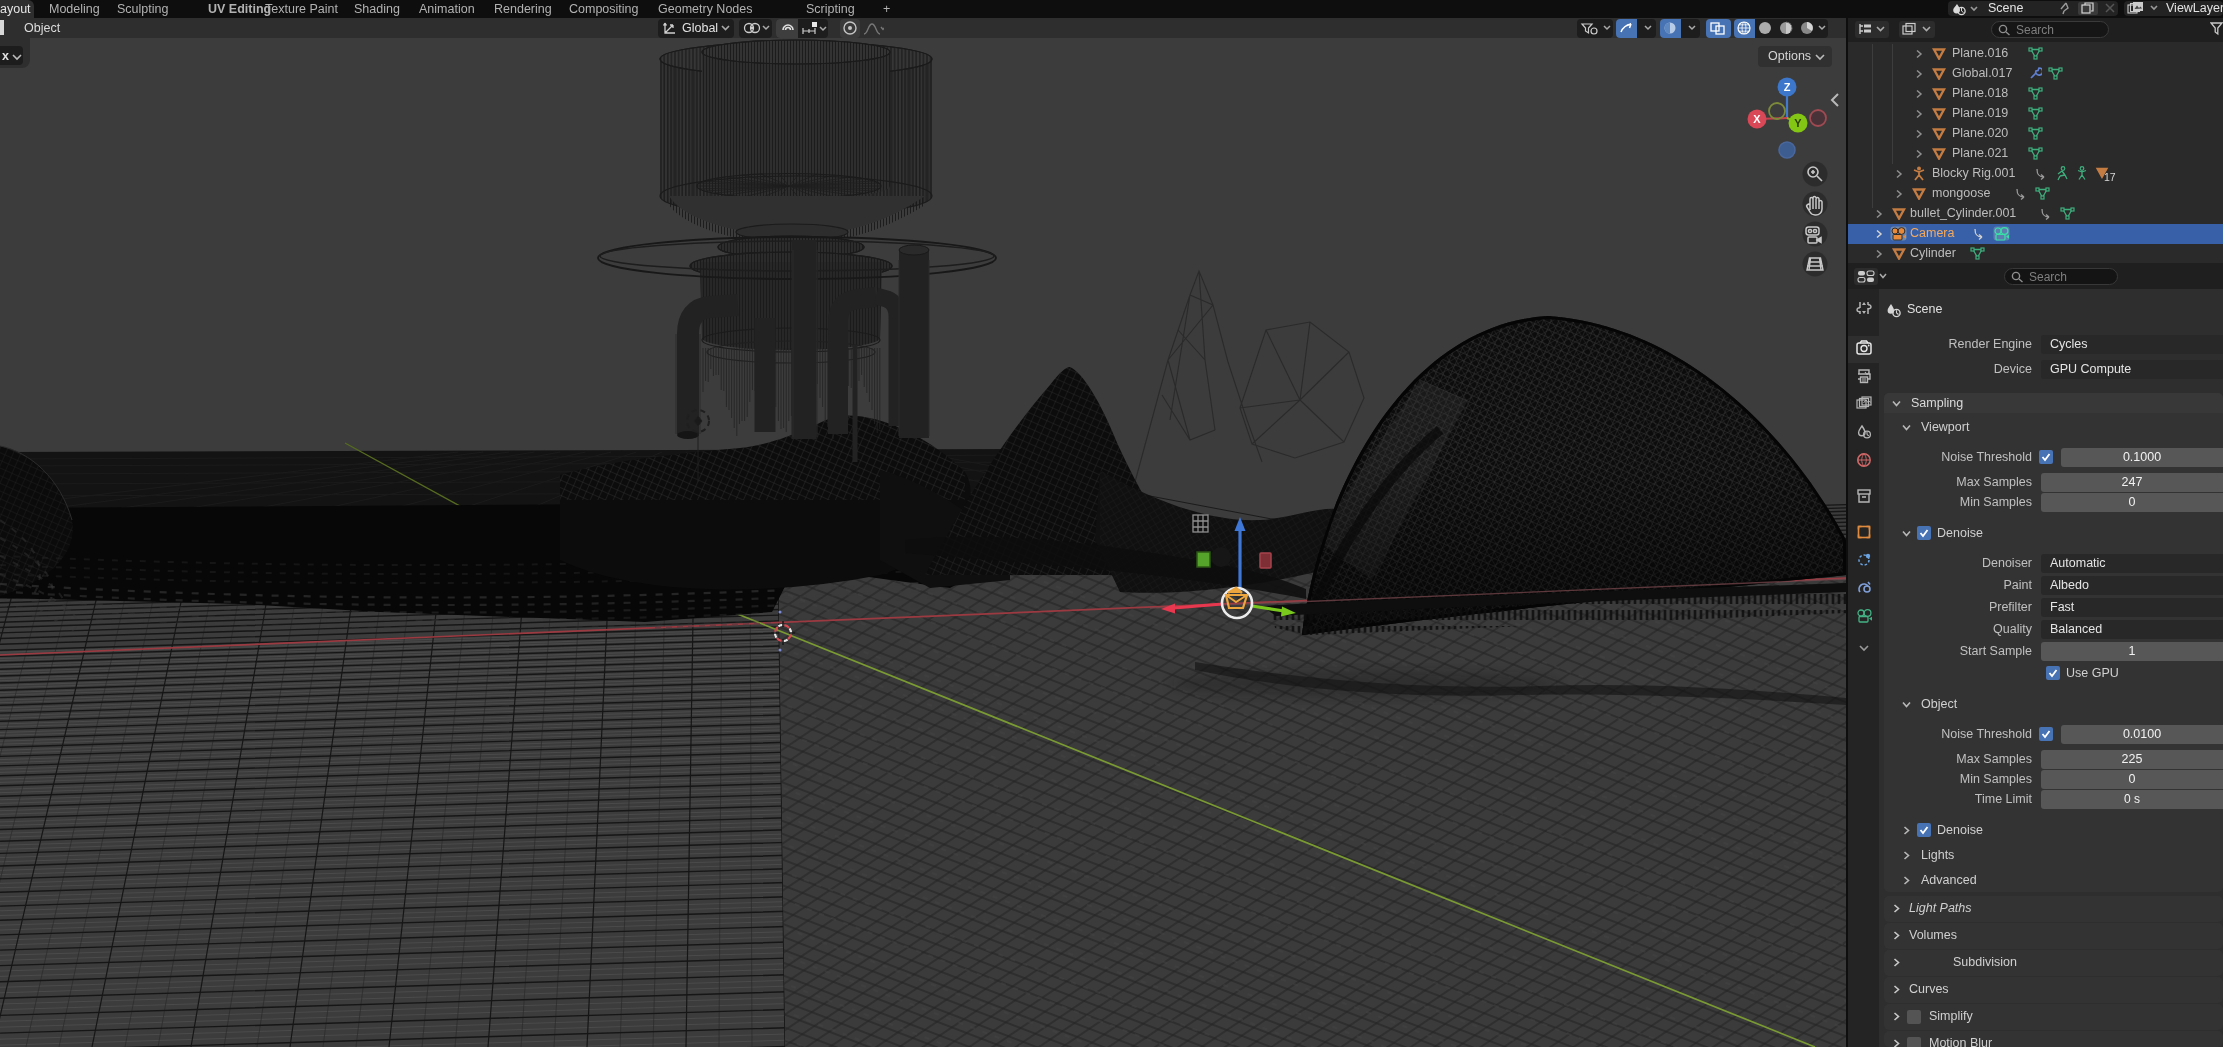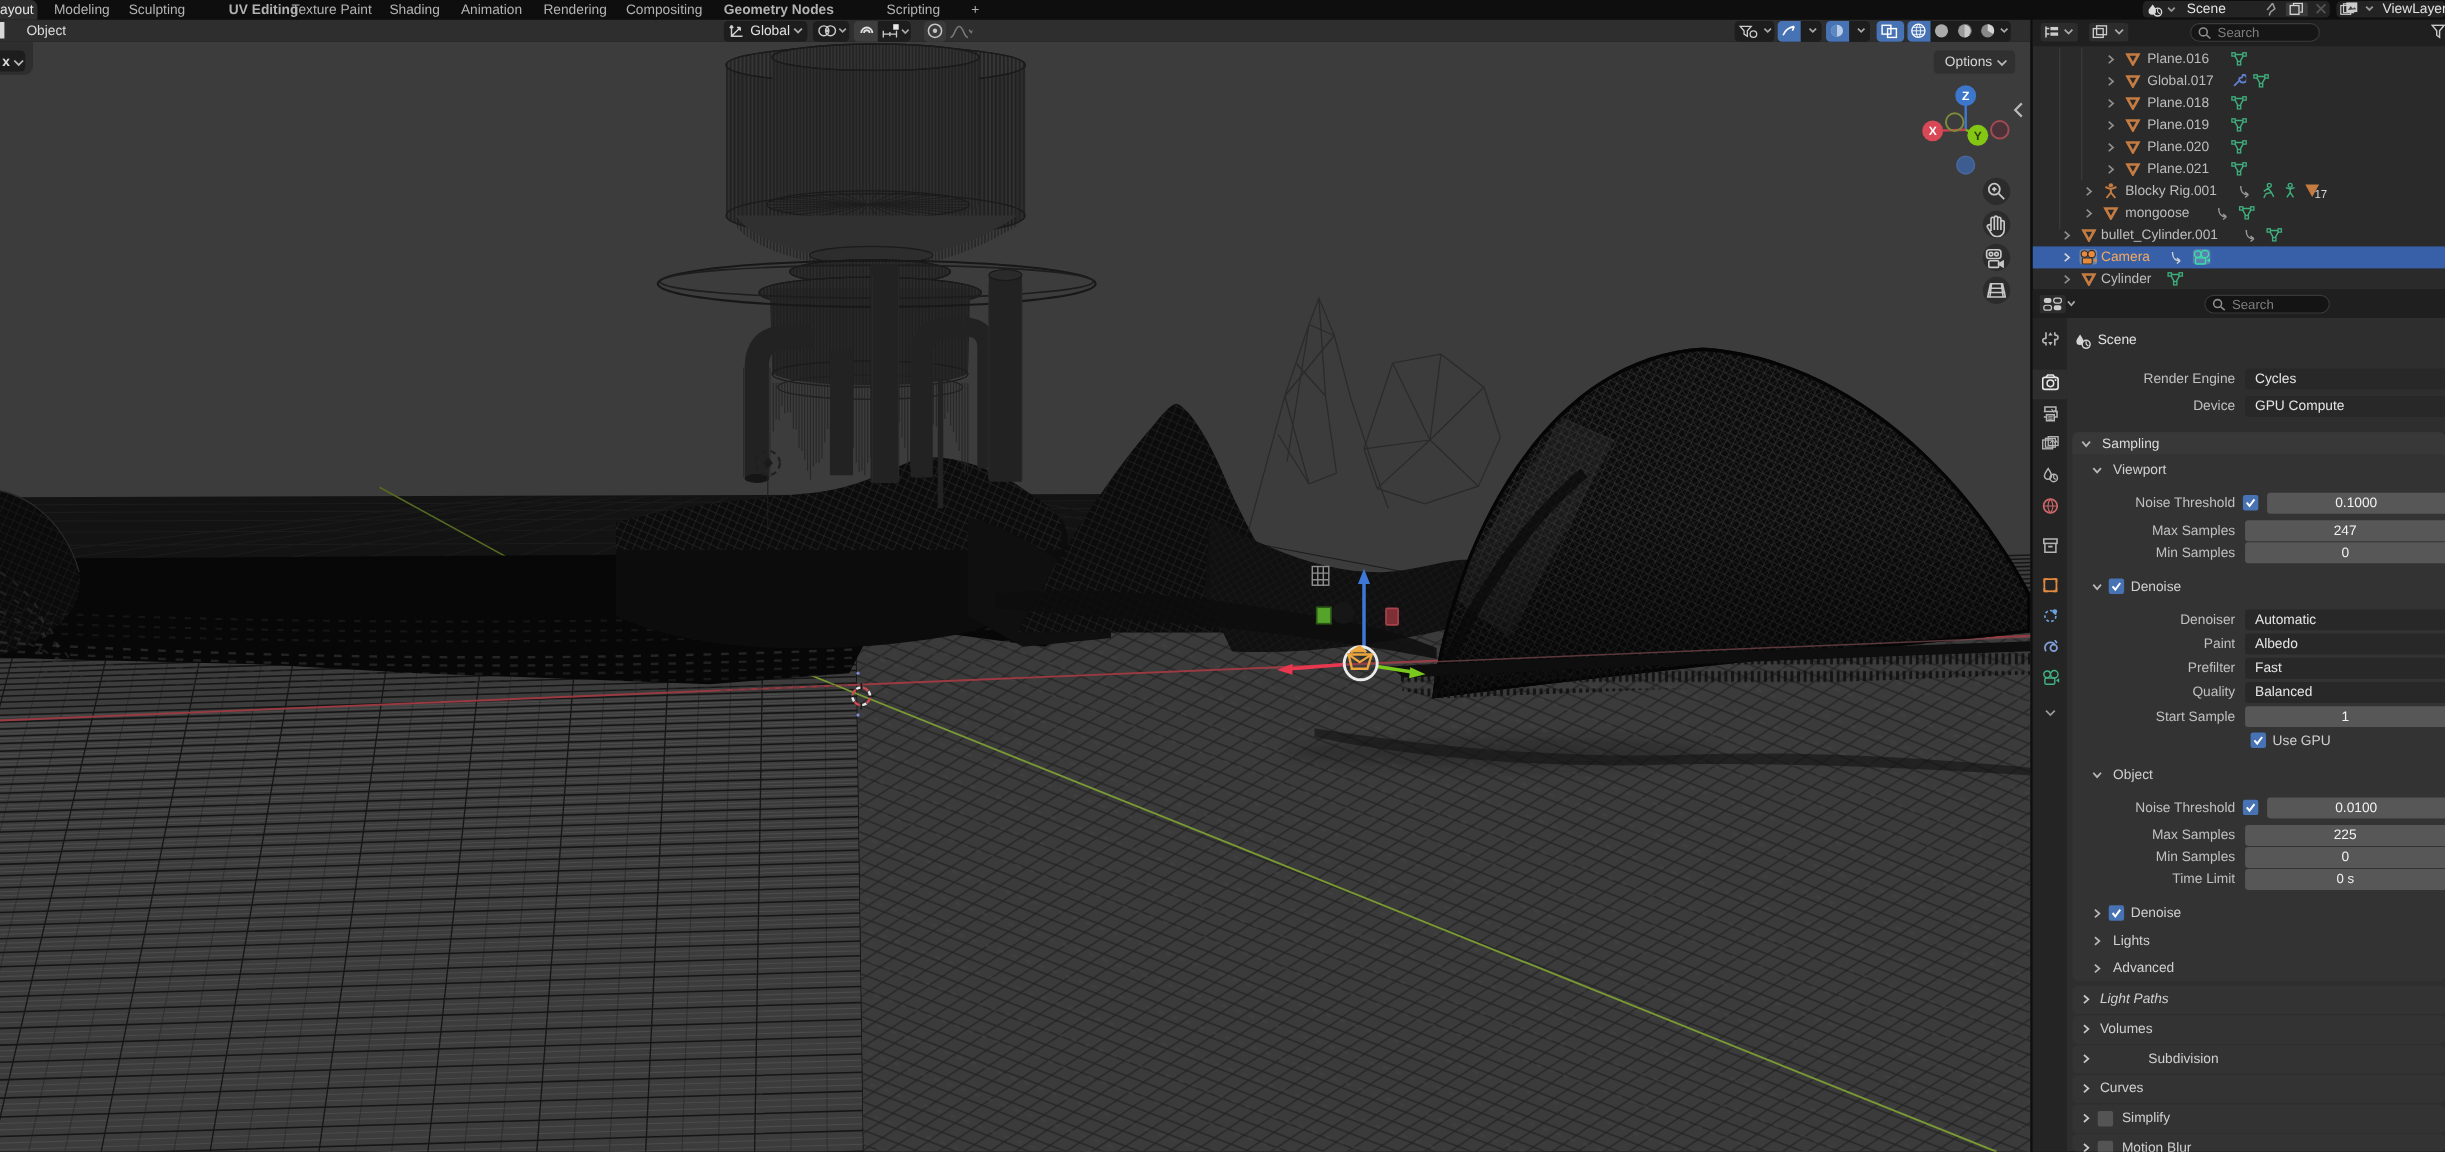--- a/index.html
+++ b/index.html
@@ -253,21 +253,21 @@
 <div class="abs" style="left:-28px;top:0;width:62px;height:18px;background:#2e2e2e;border-radius:6px 6px 0 0"></div>
 <div class="tx" style="left:0px;top:2px;font-size:12.5px;color:#e6e6e6;font-weight:normal;">ayout</div>
 <div class="tx" style="left:49px;top:2px;font-size:12.5px;color:#b2b2b2;font-weight:normal;">Modeling</div>
 <div class="tx" style="left:117px;top:2px;font-size:12.5px;color:#b2b2b2;font-weight:normal;">Sculpting</div>
 <div class="tx" style="left:188px;top:2px;font-size:12.5px;color:#b2b2b2;font-weight:bold;margin-left:20px;">UV Editing</div>
 <div class="tx" style="left:265px;top:2px;font-size:12.5px;color:#b2b2b2;font-weight:normal;">Texture Paint</div>
 <div class="tx" style="left:354px;top:2px;font-size:12.5px;color:#b2b2b2;font-weight:normal;">Shading</div>
 <div class="tx" style="left:419px;top:2px;font-size:12.5px;color:#b2b2b2;font-weight:normal;">Animation</div>
 <div class="tx" style="left:494px;top:2px;font-size:12.5px;color:#b2b2b2;font-weight:normal;">Rendering</div>
 <div class="tx" style="left:569px;top:2px;font-size:12.5px;color:#b2b2b2;font-weight:normal;">Compositing</div>
-<div class="tx" style="left:658px;top:2px;font-size:12.5px;color:#b2b2b2;font-weight:bold;">Geometry Nodes</div>
+<div class="tx" style="left:658px;top:2px;font-size:12.5px;color:#b2b2b2;font-weight:normal;">Geometry Nodes</div>
 <div class="tx" style="left:806px;top:2px;font-size:12.5px;color:#b2b2b2;font-weight:normal;">Scripting</div>
 <div class="tx" style="left:883px;top:2px;font-size:12.5px;color:#b2b2b2;font-weight:normal;">+</div>
 <div class="abs" style="left:1948px;top:1px;width:170px;height:15px;background:#232323;border-radius:4px"></div>
 <svg class="abs" style="left:1951px;top:1px" width="30" height="15" viewBox="0 0 30 15">
 <path d="M6,3 C8,6 9,7 9,9 a3.4,3.4 0 0 1 -6.8,0 C2.2,7 4,6 6,3Z" fill="#d9d9d9"></path>
 <circle cx="10.5" cy="10" r="3.6" fill="none" stroke="#d9d9d9" stroke-width="1.3"></circle>
 <path d="M10.5,10 v-3 M10.5,10 l2,1.5" stroke="#d9d9d9" stroke-width="1"></path>
 <path d="M20,6 l3,3 3,-3" stroke="#999" stroke-width="1.6" fill="none"></path>
   </svg>
 <div class="tx" style="left:1988px;top:1px;font-size:12.5px;color:#e3e3e3;font-weight:normal;">Scene</div>

